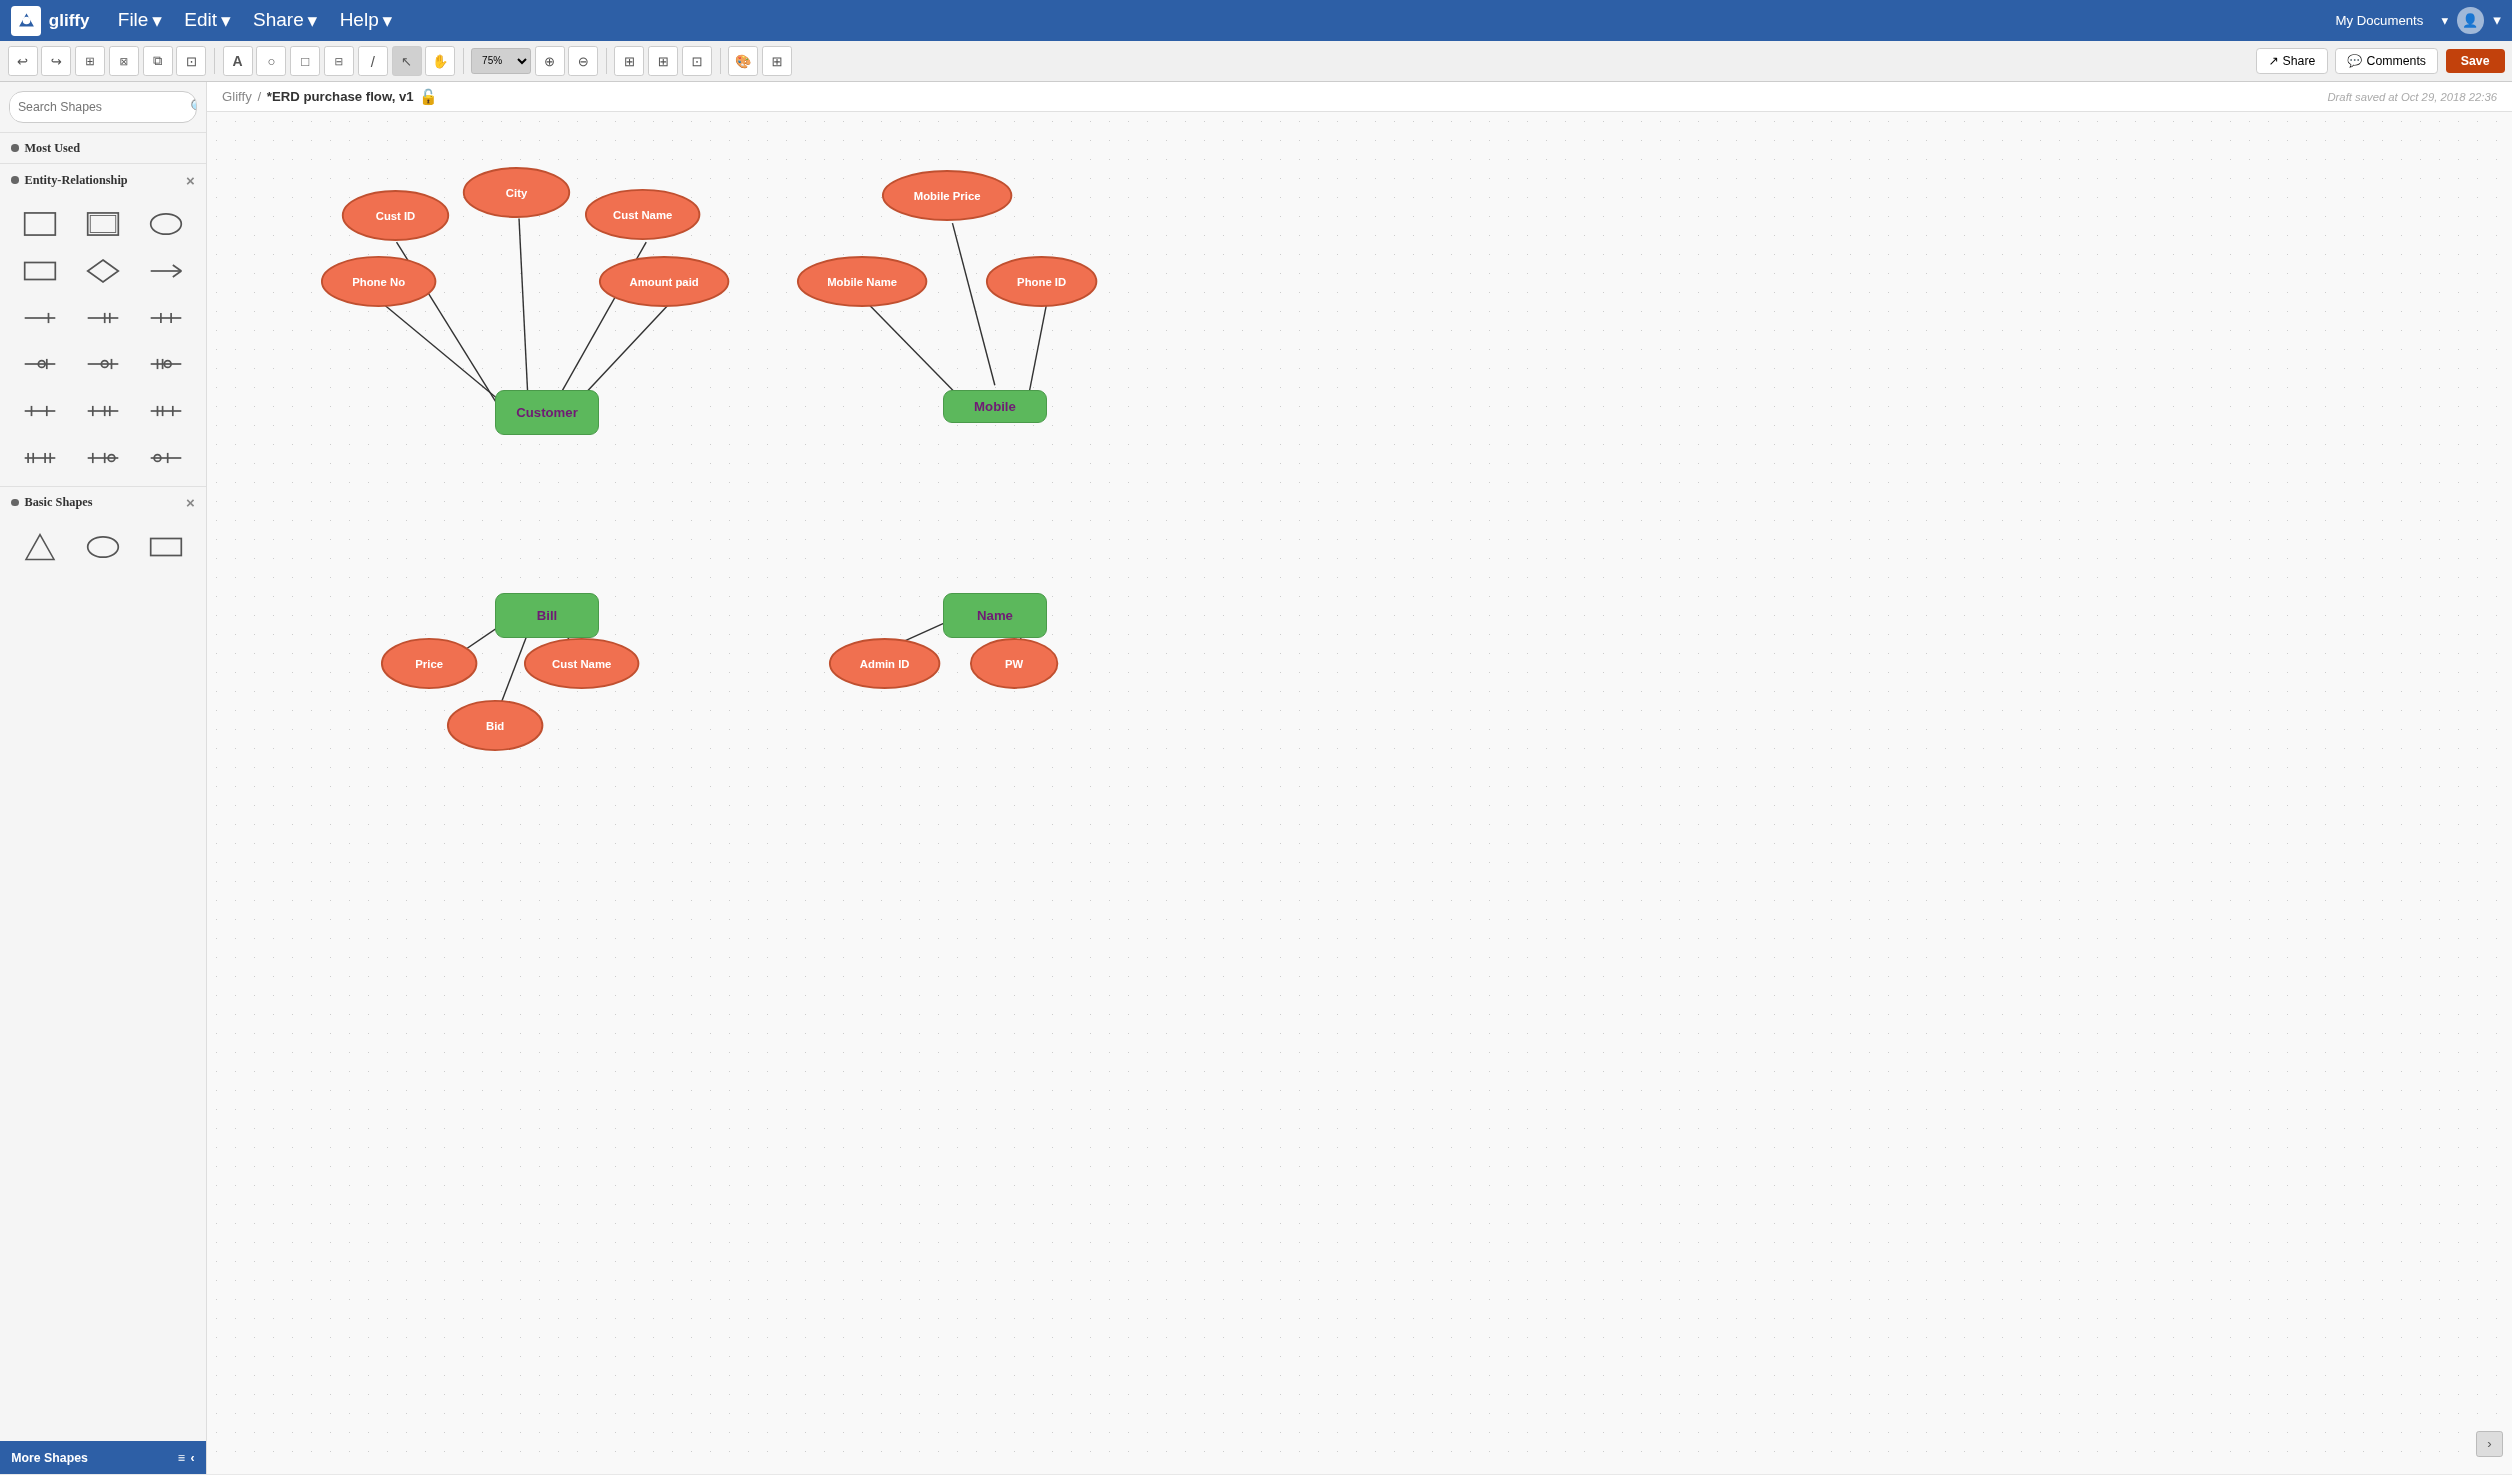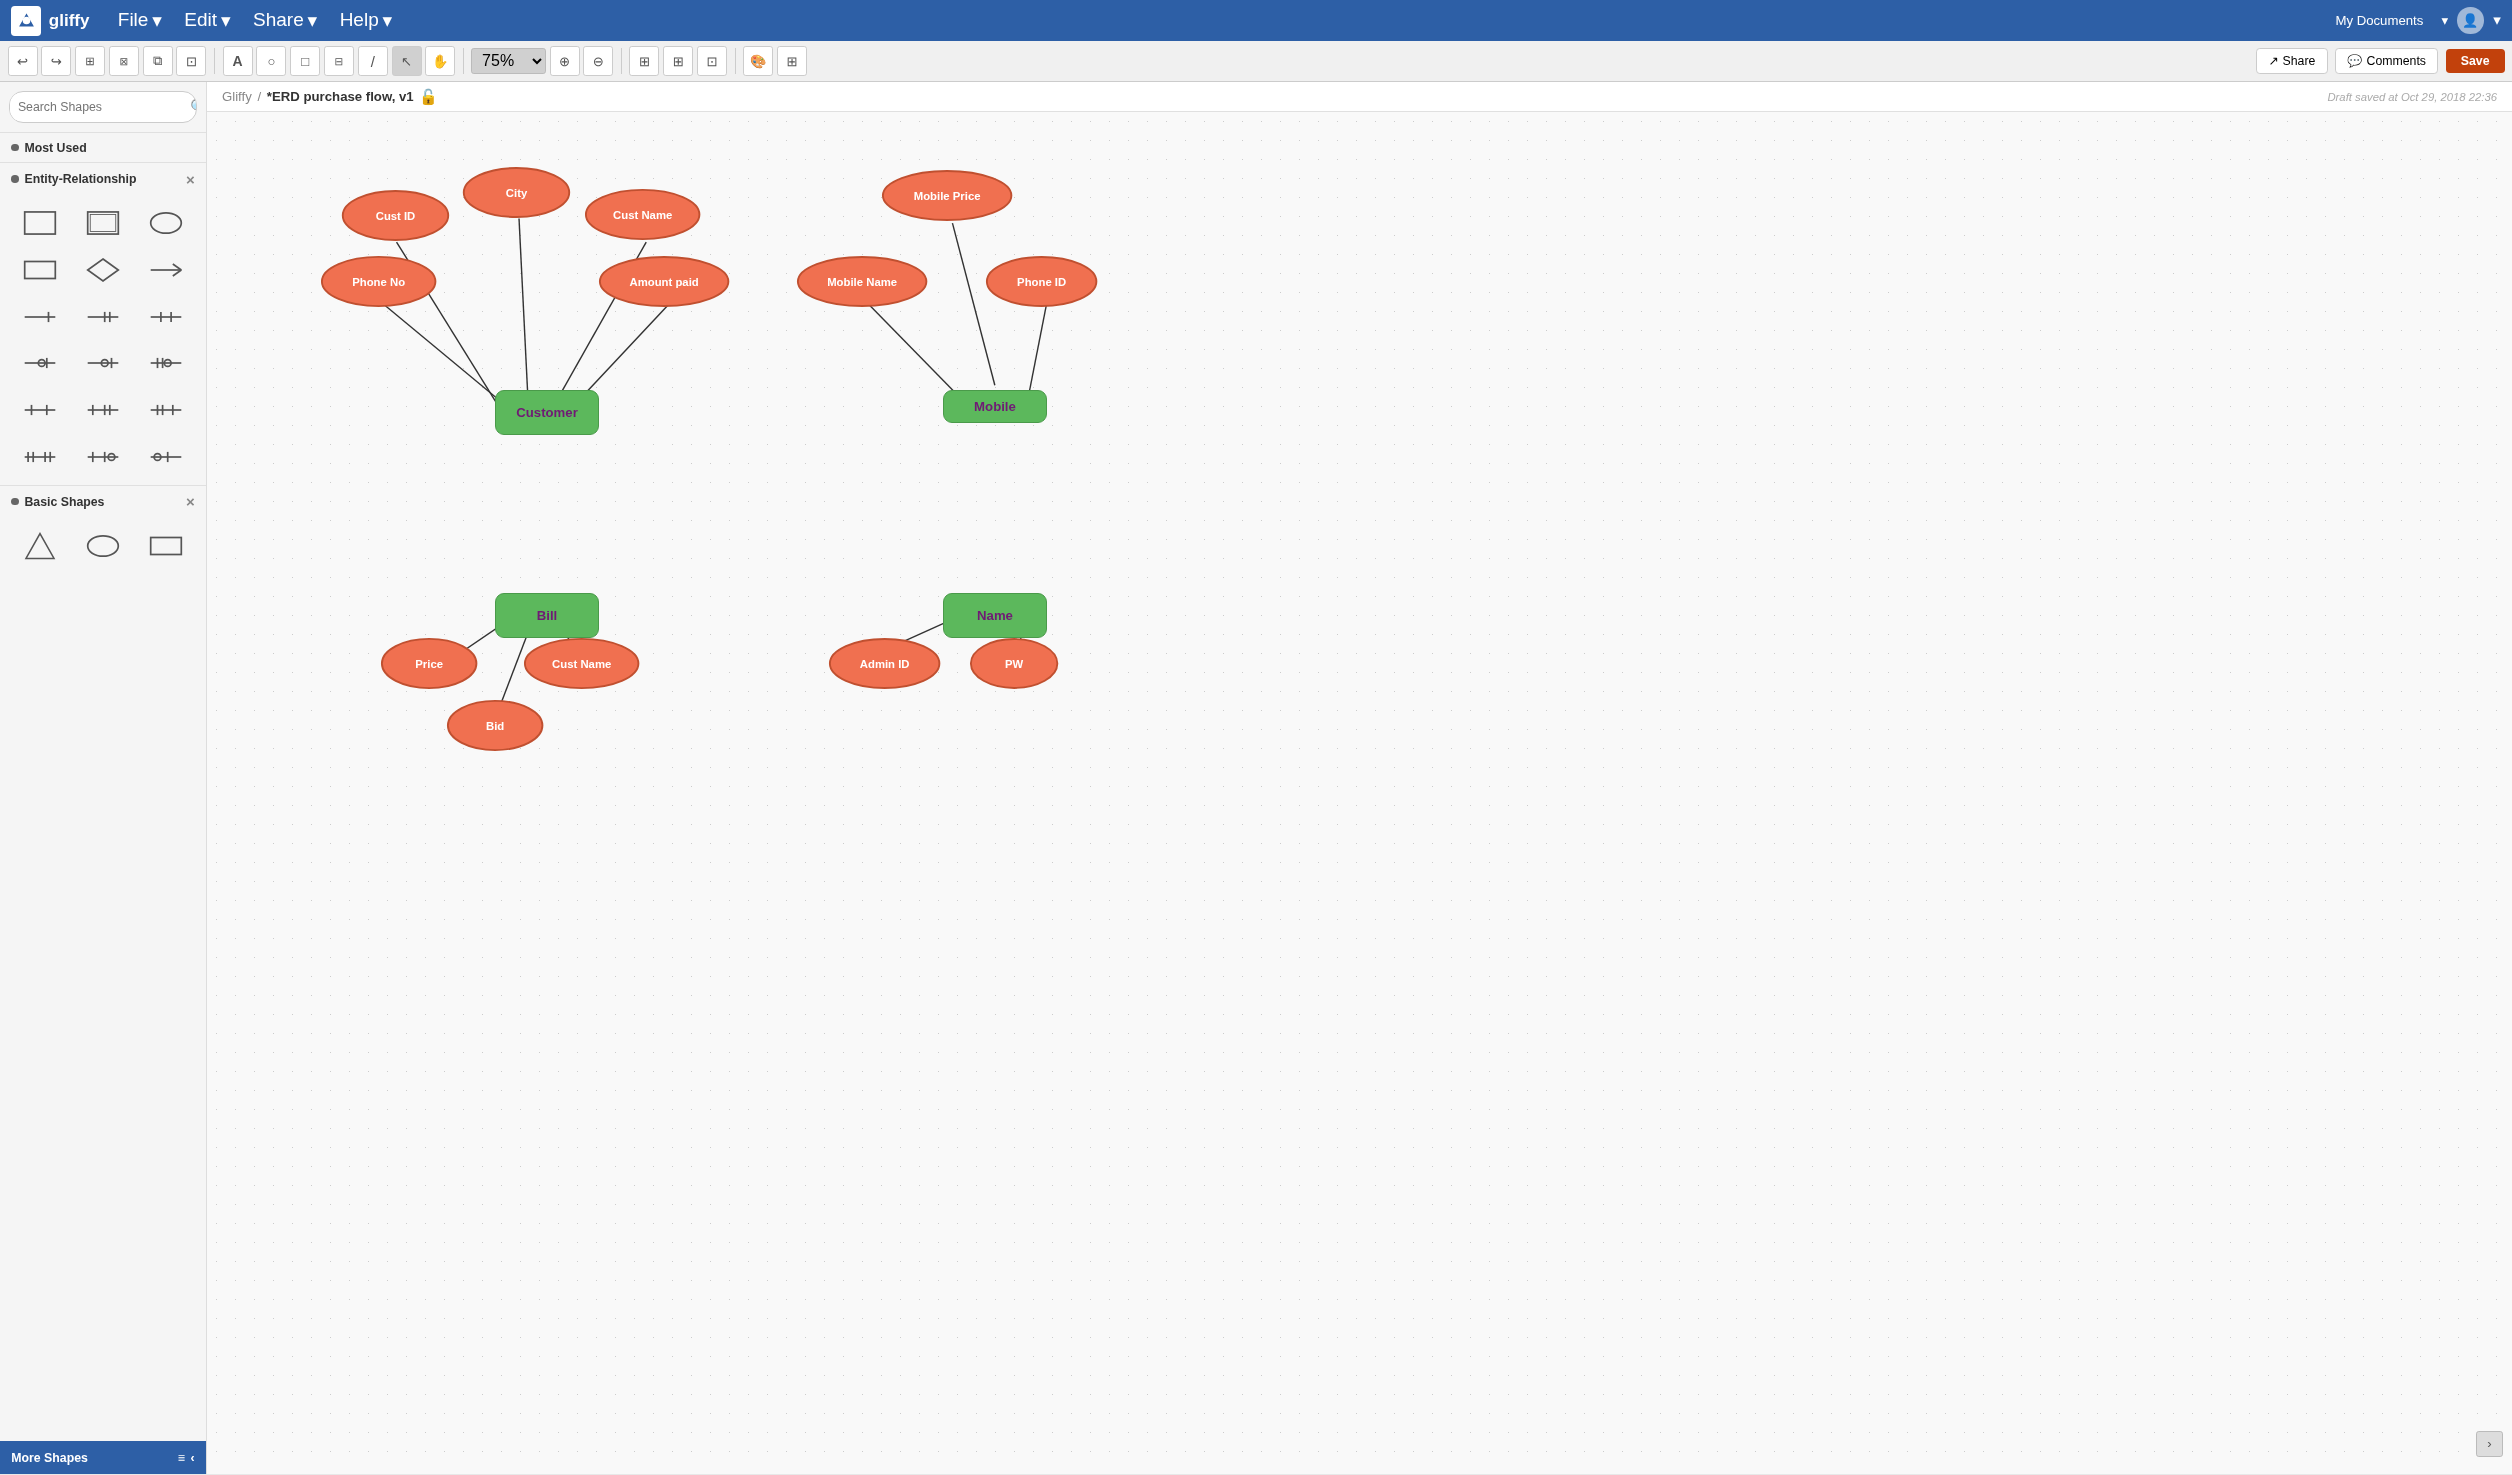--- a/index.html
+++ b/index.html
@@ -44,21 +44,21 @@
     }
     .toolbar-btn {
       width: 30px; height: 30px; border: 0.9px solid #ccc; background: white; border-radius: 2.8px;
       display: flex; align-items: center; justify-content: center; cursor: pointer; font-size: 13.2px;
       color: #555;
     }
     .toolbar-separator { width: 0.9px; height: 26.4px; background: #ccc; margin: 0 3.8px; }
     .toolbar-btn.active { background: #d0d0d0; }
     .zoom-select {
       background: #d0d0d0; border: 0.9px solid #bbb; border-radius: 2.8px; padding: 1.9px 5.7px;
-      font-size: 16px; cursor: pointer; height: 26.4px;
+      font-size: 10px; cursor: pointer; height: 26.4px;
     }
     .toolbar-right { margin-left: auto; display: flex; align-items: center; gap: 7.5px; }
     .btn-share { background: white; border: 0.9px solid #ccc; border-radius: 3.8px; padding: 4.7px 11.3px; font-size: 12.3px; cursor: pointer; display: flex; align-items: center; gap: 3.8px; }
     .btn-comments { background: white; border: 0.9px solid #ccc; border-radius: 3.8px; padding: 4.7px 11.3px; font-size: 12.3px; cursor: pointer; display: flex; align-items: center; gap: 3.8px; }
     .btn-save { background: #c2410c; color: white; border: none; border-radius: 3.8px; padding: 4.7px 15px; font-size: 12.3px; cursor: pointer; font-weight: bold; }
 
     
     #main { display: flex; height: calc(100vh - 83px); }
 
     
@@ -75,21 +75,21 @@
     }
     .search-box .search-icon { padding: 5.7px; color: #888; cursor: pointer; }
 
     .section-header {
       display: flex; align-items: center; justify-content: space-between;
       padding: 7.5px 11.3px; font-size: 12.3px; font-weight: bold; color: #333;
       cursor: pointer; border-top: 0.9px solid #e0e0e0;
     }
     .section-header .close-btn { color: #888; cursor: pointer; font-size: 15px; }
     .section-header .dot { width: 7.5px; height: 7.5px; background: #666; border-radius: 50%; margin-right: 5.7px; }
-    .section-header-inner { display: flex; align-items: center; }
+    .section-header-inner { display: flex; align-items: center; font-family: Liberation Serif, serif; }
 
     .shape-grid {
       display: grid; grid-template-columns: repeat(3, 1fr);
       gap: 5.7px; padding: 7.5px 11.3px;
     }
     .shape-item {
       display: flex; align-items: center; justify-content: center;
       height: 41px; cursor: pointer; border-radius: 2.8px;
     }
     .shape-item svg { width: 34px; height: 28px; }

